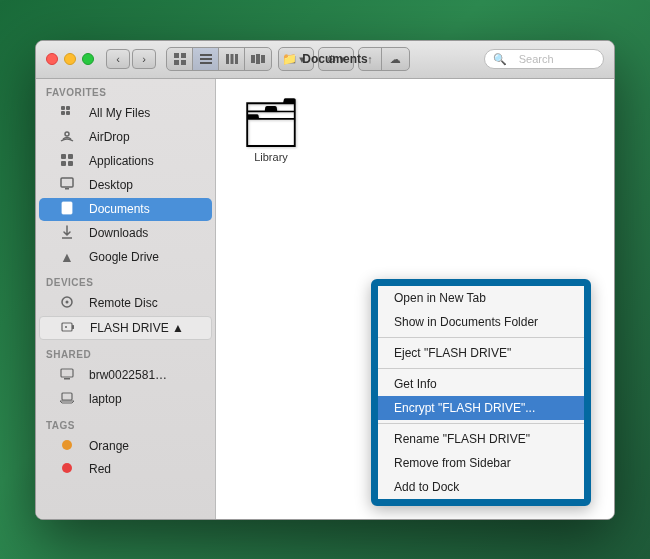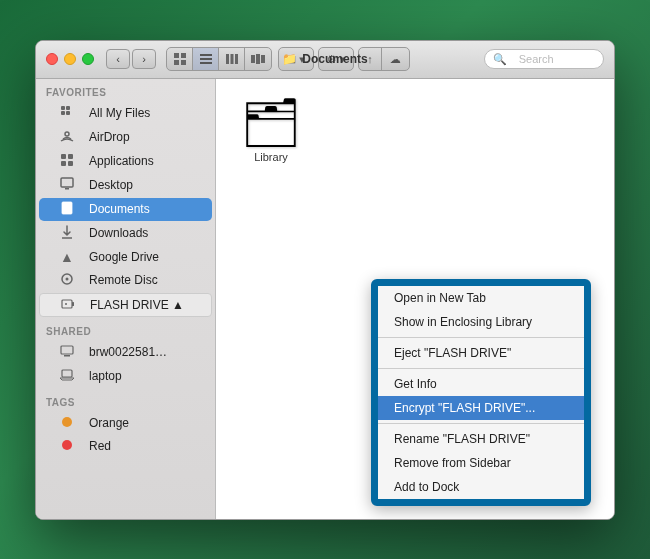--- a/index.html
+++ b/index.html
@@ -395,20 +395,21 @@
             </svg>
         </span>
         <span>Downloads</span>
       </div>
 
       <div class="sidebar-item">
         <span class="si-icon">▲</span>
         <span>Google Drive</span>
       </div>
 
+      <div class="sidebar-section-label">DEVICES</div>
 
       <div class="sidebar-item">
         <span class="si-icon">
           <svg width="14" height="14" viewBox="0 0 14 14">
               <circle cx="7" cy="7" r="5" fill="none" stroke="#666" stroke-width="1.5"></circle>
               <circle cx="7" cy="7" r="1.5" fill="#666"></circle>
             </svg>
         </span>
         <span>Remote Disc</span>
       </div>
@@ -468,21 +469,21 @@
     </div>
 
     <div class="content">
       <div class="folder-item">
         <span class="folder-icon">🗂</span>
         <span class="folder-label">Library</span>
       </div>
 
       <div class="context-menu">
         <div class="cm-item">Open in New Tab</div>
-        <div class="cm-item">Show in Enclosing Library</div>
+        <div class="cm-item">Show in Documents Folder</div>
         <div class="cm-separator"></div>
         <div class="cm-item">Eject "FLASH DRIVE"</div>
         <div class="cm-separator"></div>
         <div class="cm-item">Get Info</div>
         <div class="cm-item highlighted">Encrypt "FLASH DRIVE"...</div>
         <div class="cm-separator"></div>
         <div class="cm-item">Rename "FLASH DRIVE"</div>
         <div class="cm-item">Remove from Sidebar</div>
         <div class="cm-item">Add to Dock</div>
       </div>

